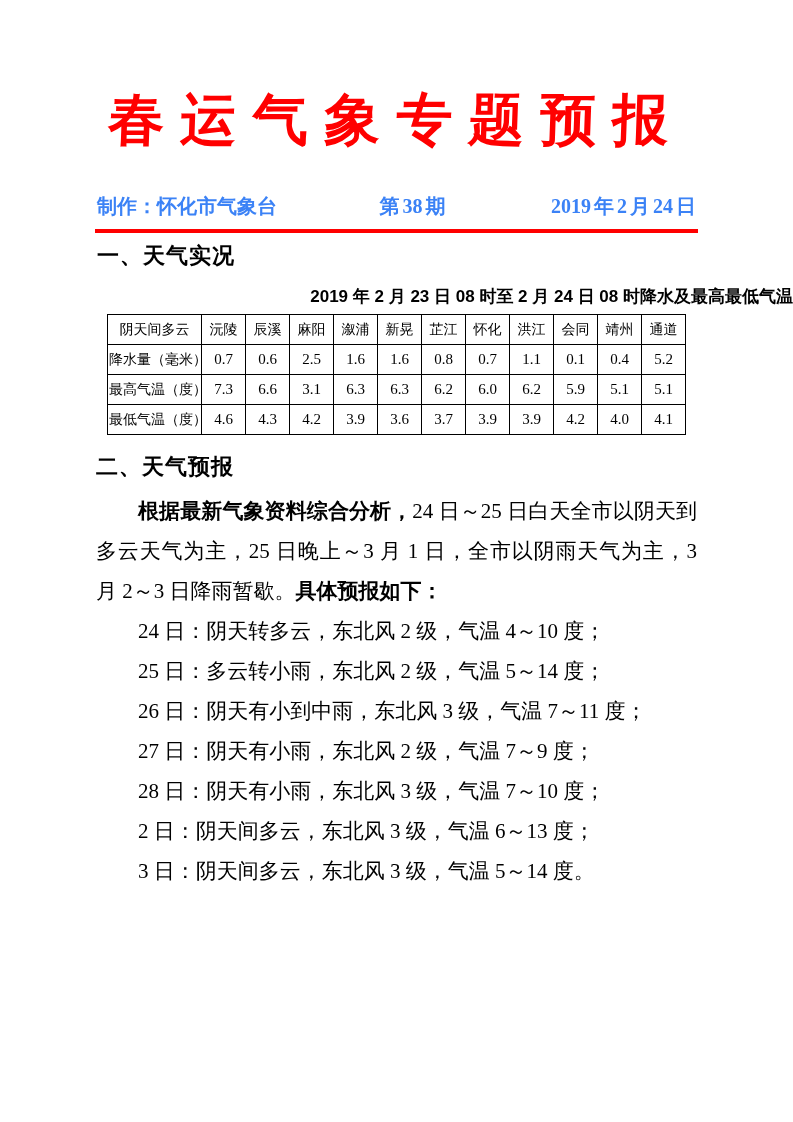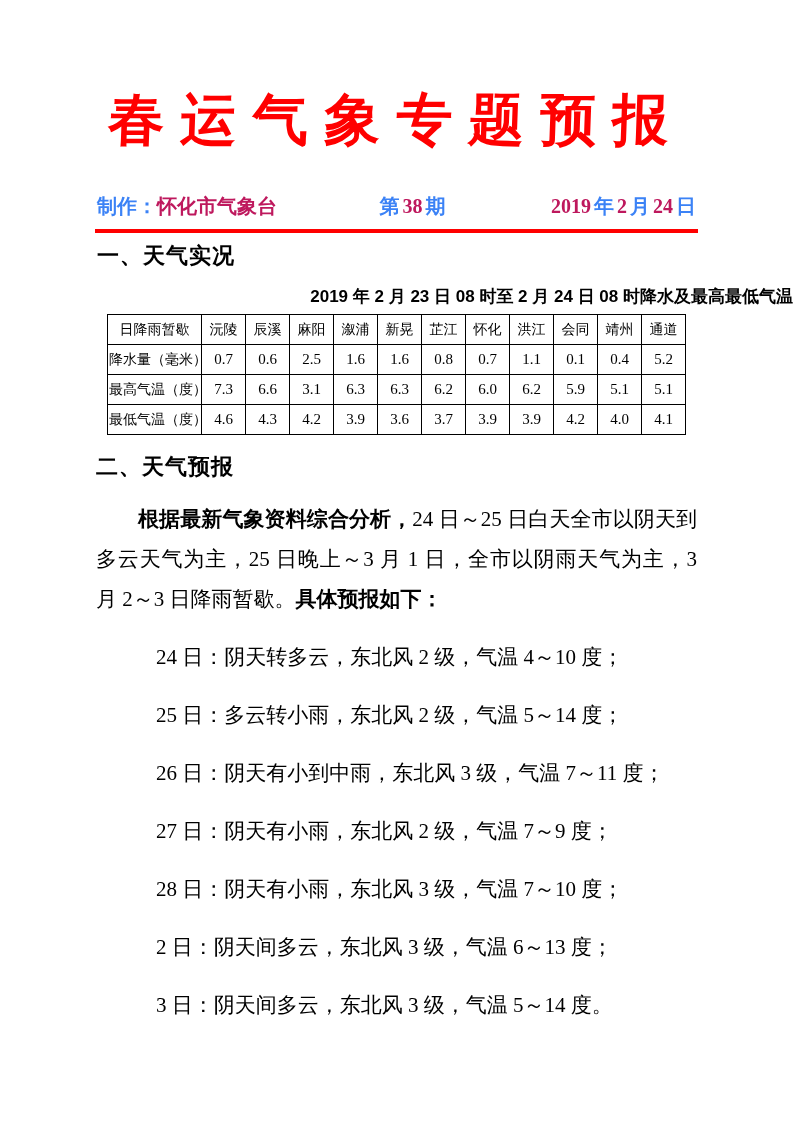--- a/index.html
+++ b/index.html
@@ -29,21 +29,21 @@
     display:flex;
     justify-content:space-between;
     align-items:baseline;
     margin:40px 97px 0 97px;
     font-family:"Liberation Sans","DejaVu Sans",sans-serif;
     font-weight:bold;
     font-size:20px;
     white-space:nowrap;
   }
   .red{color:#3b82f6;}
-  .blk{color:#be185d;}
+  .blk{color:#3b82f6;}
   .meta-num{font-family:"Liberation Serif",serif;padding:0 3px;}
   .rule{
     height:4px;
     background:#ff0000;
     margin:9px 95px 0 95px;
   }
   .sec-heading{
     margin:8px 97px 0 97px;
     font-family:"Liberation Sans","DejaVu Sans",sans-serif;
     font-weight:bold;
@@ -82,21 +82,21 @@
     font-size:21px;
     line-height:40px;
     text-align:justify;
   }
   .body-text p{margin:0;text-indent:2em;}
   .b-sans{
     font-family:"Liberation Sans","DejaVu Sans",sans-serif;
     font-weight:bold;
     font-size:21px;
   }
-  .forecasts p{margin:18px;text-indent:2em;}
+  .forecasts p{margin:0;text-indent:2em;}
 </style>
 </head>
 <body>
 
 <div class="page">
 
   <div class="doc-title">春运气象专题预报</div>
 
   <div class="meta-line">
     <span>
@@ -126,21 +126,21 @@
         <col class="data-col">
         <col class="data-col">
         <col class="data-col">
         <col class="data-col">
         <col class="data-col">
         <col class="data-col">
         <col class="data-col">
       </colgroup>
     <thead>
       <tr>
-          <th>日降雨暂歇</th>
+          <th>阴天间多云</th>
           <th>沅陵</th>
           <th>辰溪</th>
           <th>麻阳</th>
           <th>溆浦</th>
           <th>新晃</th>
           <th>芷江</th>
           <th>怀化</th>
           <th>洪江</th>
           <th>会同</th>
           <th>靖州</th>
@@ -187,21 +187,21 @@
           <td class="num">3.9</td>
           <td class="num">3.9</td>
           <td class="num">4.2</td>
           <td class="num">4.0</td>
           <td class="num">4.1</td>
         </tr>
       </tbody>
   </table>
 
   <div class="body-text">
-    <div class="sec-heading" style="margin:6px 0 12px 0;">二、天气预报</div>
+    <div class="sec-heading" style="margin:6px 0 4px 0;">二、天气预报</div>
     <p><span class="b-sans">根据最新气象资料综合分析，</span><span>24 日～25 日白天全市以阴天到多云天气为主，25 日晚上～3 月 1 日，全市以阴雨天气为主，3 月 2～3 日降雨暂歇。</span><span class="b-sans">具体预报如下：</span></p>
     <div class="forecasts">
         <p>24 日：阴天转多云，东北风 2 级，气温 4～10 度；</p>
         <p>25 日：多云转小雨，东北风 2 级，气温 5～14 度；</p>
         <p>26 日：阴天有小到中雨，东北风 3 级，气温 7～11 度；</p>
         <p>27 日：阴天有小雨，东北风 2 级，气温 7～9 度；</p>
         <p>28 日：阴天有小雨，东北风 3 级，气温 7～10 度；</p>
         <p>2 日：阴天间多云，东北风 3 级，气温 6～13 度；</p>
         <p>3 日：阴天间多云，东北风 3 级，气温 5～14 度。</p>
       </div>

